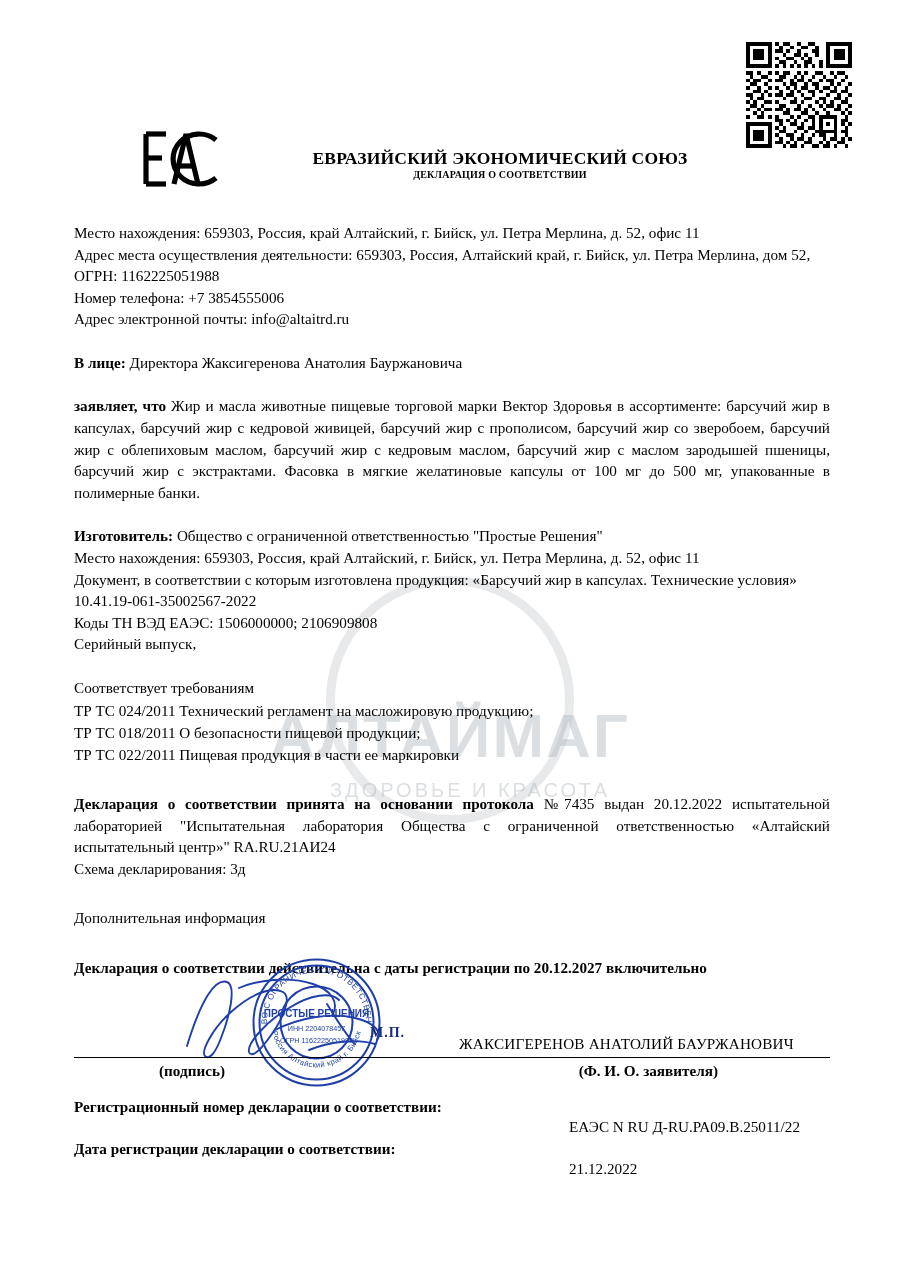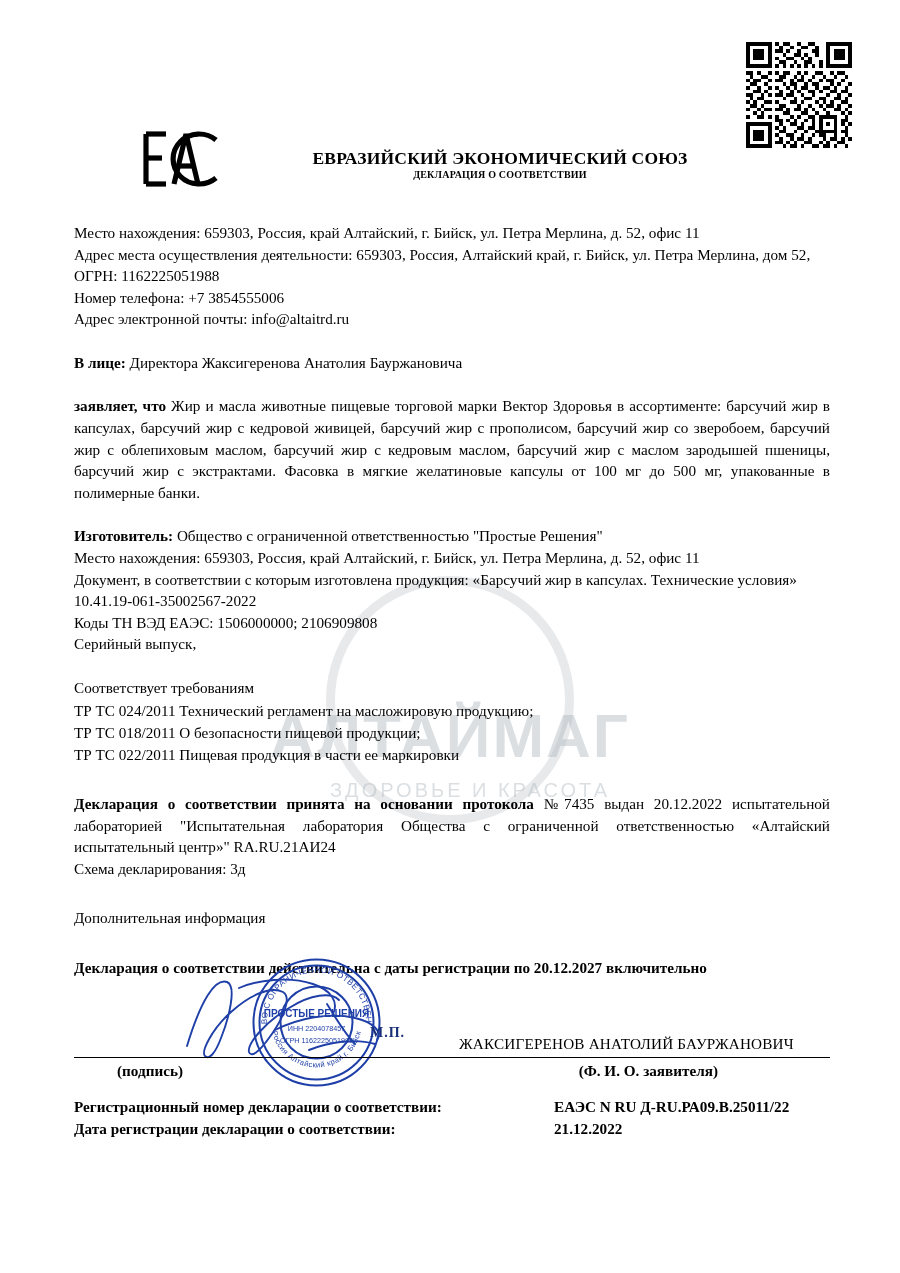--- a/index.html
+++ b/index.html
@@ -175,21 +175,21 @@
     width: 100%;
     height: 0;
   }
   .sig-labels {
     display: flex;
     justify-content: space-between;
     margin-top: 4px;
     font-weight: bold;
     font-size: 15.2px;
   }
-  .sig-labels .left { margin-left: 43px; }
+  .sig-labels .left { margin-left: 85px; }
   .sig-labels .right { margin-right: 112px; }
 
   .name-on-rule {
     position: absolute;
     left: 385px;
     top: -22px;
     font-size: 15.2px;
     letter-spacing: 0.2px;
   }
 
@@ -197,26 +197,27 @@
   .footer-fields {
     position: absolute;
     left: 74px;
     top: 1098px;
     width: 756px;
     font-size: 15.2px;
   }
   .ff-row {
     display: flex;
     margin-bottom: 4px;
+    gap: 15px;
   }
   .ff-label {
     font-weight: bold;
     width: 480px;
   }
-  .ff-value { font-weight: bold; }
+  .ff-value { font-weight: normal; margin-top: 20px; }
 </style>
 </head>
 <body>
 
 <div class="page">
 
   <div class="qr">
     <svg width="106" height="106" viewBox="0 0 29 29" shape-rendering="crispEdges">
       <rect width="29" height="29" fill="#ffffff"></rect>
       <g fill="#000000">

